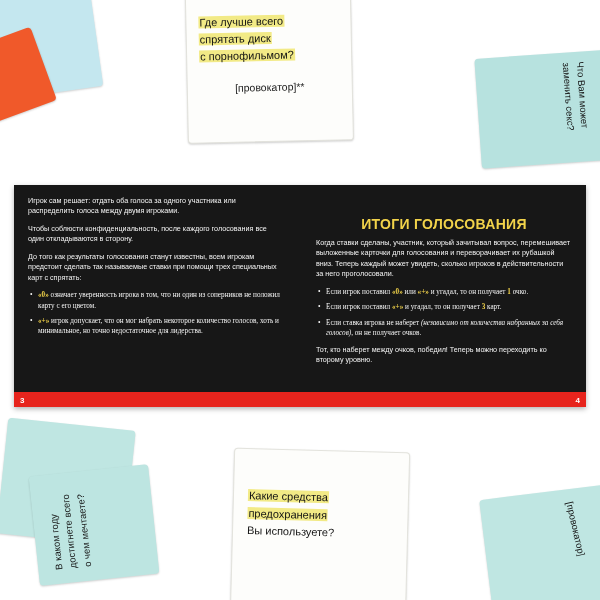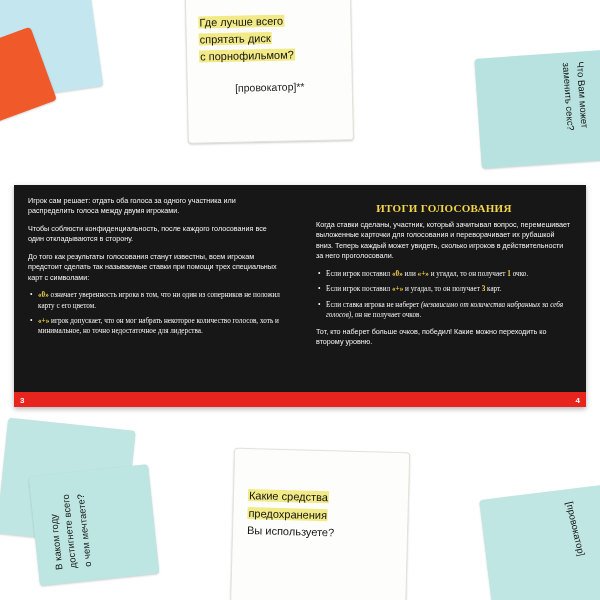--- a/index.html
+++ b/index.html
@@ -132,25 +132,24 @@
 
   #rules p {
     margin: 0 0 7px 0;
     font-size: 7.2px;
     line-height: 1.45;
   }
 
   #rules .head {
     color: #f2d34a;
     font-weight: bold;
-    font-size: 11px;
+    font-size: 14px;
     text-align: center;
     letter-spacing: .3px;
-    margin: 6px 0 6px 0;
-    font-family: Liberation Serif, serif;
+    margin: 20px 0 6px 0;
   }
 
   #rules ul {
     margin: 0 0 6px 0;
     padding-left: 10px;
     list-style: none;
     font-family: Liberation Serif, serif;
   }
   #rules li {
     position: relative;
@@ -286,36 +285,36 @@
       <div>заменить секс?</div>
     </div>
   </div>
 
   <div id="rules">
     <div class="cols">
 
       <div class="col left">
         <p>Игрок сам решает: отдать оба голоса за одного участника или распределить голоса между двумя игроками.</p>
         <p>Чтобы соблюсти конфиденциальность, после каждого голосования все один откладываются в сторону.</p>
-        <p>До того как результаты голосования станут известны, всем игрокам предстоит сделать так называемые ставки при помощи трех специальных карт с символами:</p>
+        <p>До того как результаты голосования станут известны, всем игрокам предстоит сделать так называемые ставки при помощи трех специальных карт с спрятать:</p>
         <ul>
           <li><span class="y">«0»</span><span> означает уверенность игрока в том, что ни один из соперников не положил карту с его цветом.</span></li>
           <li><span class="y">«+»</span><span> игрок допускает, что он мог набрать некоторое количество голосов, хоть и минимальное, но точно недостаточное для лидерства.</span></li>
         </ul>
       </div>
 
       <div class="col right">
         <div class="head">ИТОГИ ГОЛОСОВАНИЯ</div>
         <p>Когда ставки сделаны, участник, который зачитывал вопрос, перемешивает выложенные карточки для голосования и переворачивает их рубашкой вниз. Теперь каждый может увидеть, сколько игроков в действительности за него проголосовали.</p>
         <ul>
           <li><span>Если игрок поставил </span><span class="y">«0»</span><span> или </span><span class="y">«+»</span><span> и угадал, то он получает </span><span class="y">1</span><span> очко.</span></li>
           <li><span>Если игрок поставил </span><span class="y">«+»</span><span> и угадал, то он получает </span><span class="y">3</span><span> карт.</span></li>
           <li><span>Если ставка игрока не наберет </span><span class="it">(независимо от количества набранных за себя голосов)</span><span>, он не получает очков.</span></li>
         </ul>
-        <p>Тот, кто наберет больше очков, победил! Какие можно переходить ко второму уровню.</p>
+        <p>Тот, кто наберет между очков, победил! Теперь можно переходить ко второму уровню.</p>
       </div>
 
     </div>
     <div class="footer"></div>
     <div class="pg l">3</div>
     <div class="pg r">4</div>
   </div>
 
   <div class="card" id="card-botleft"></div>
 

